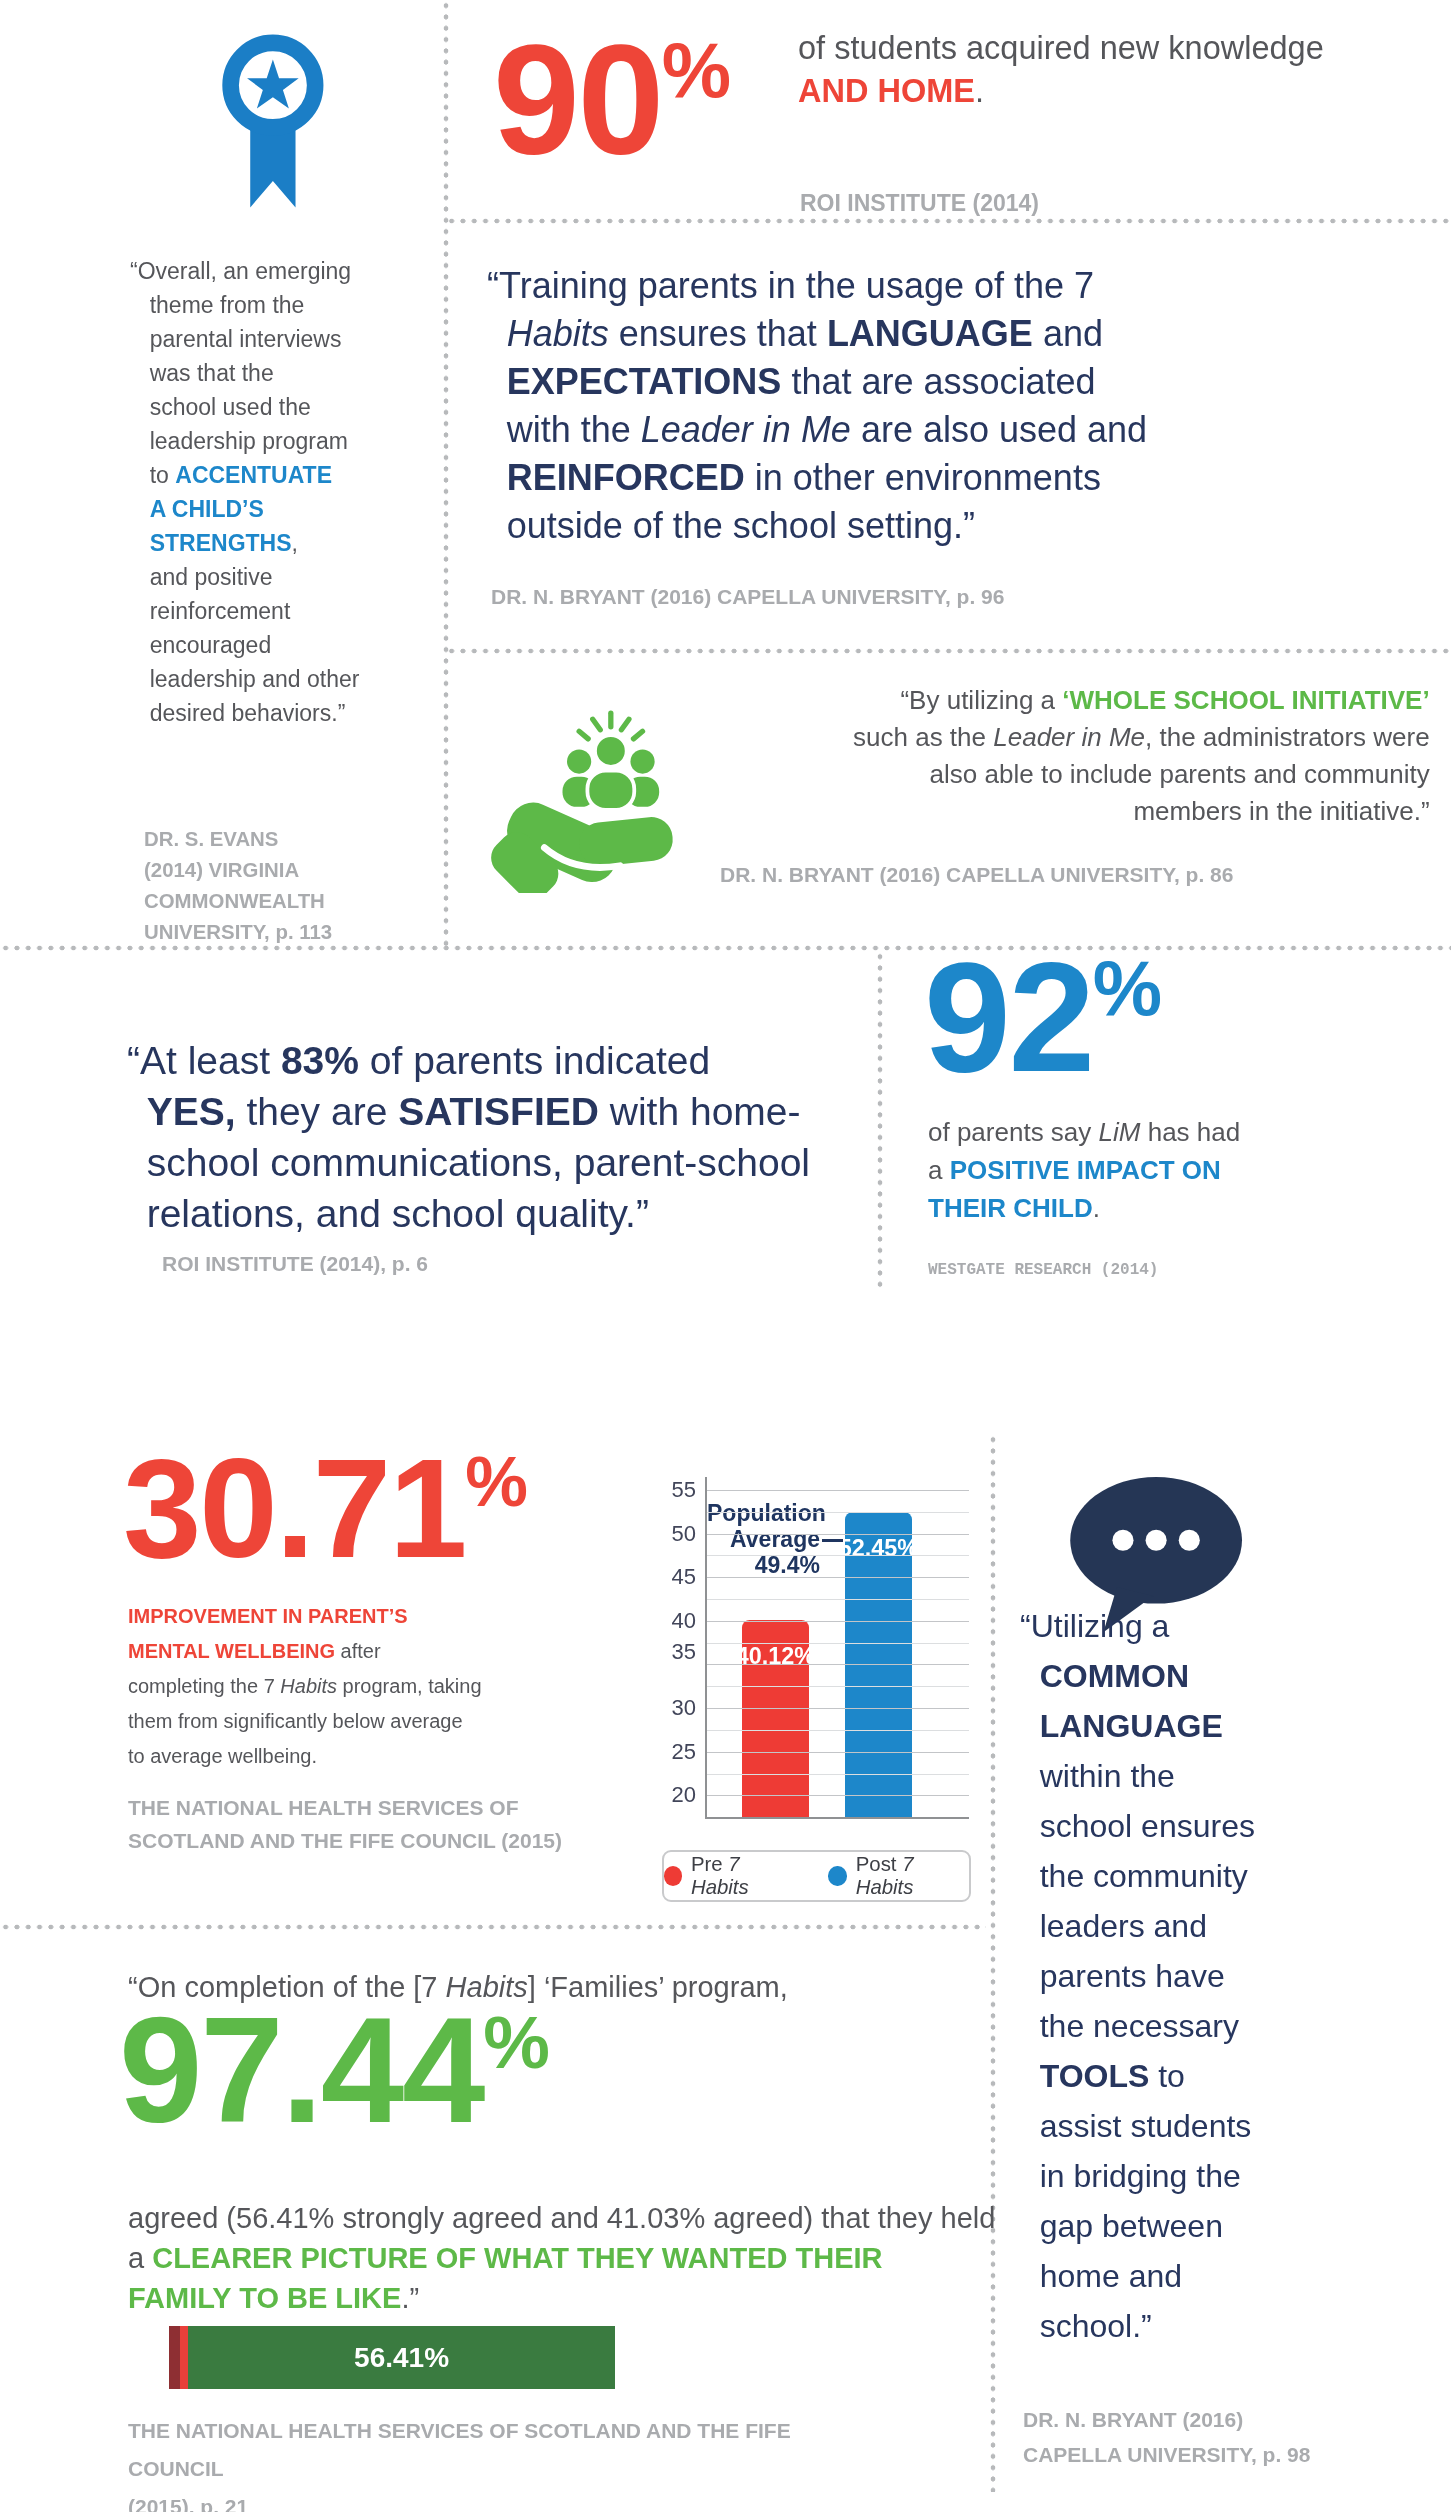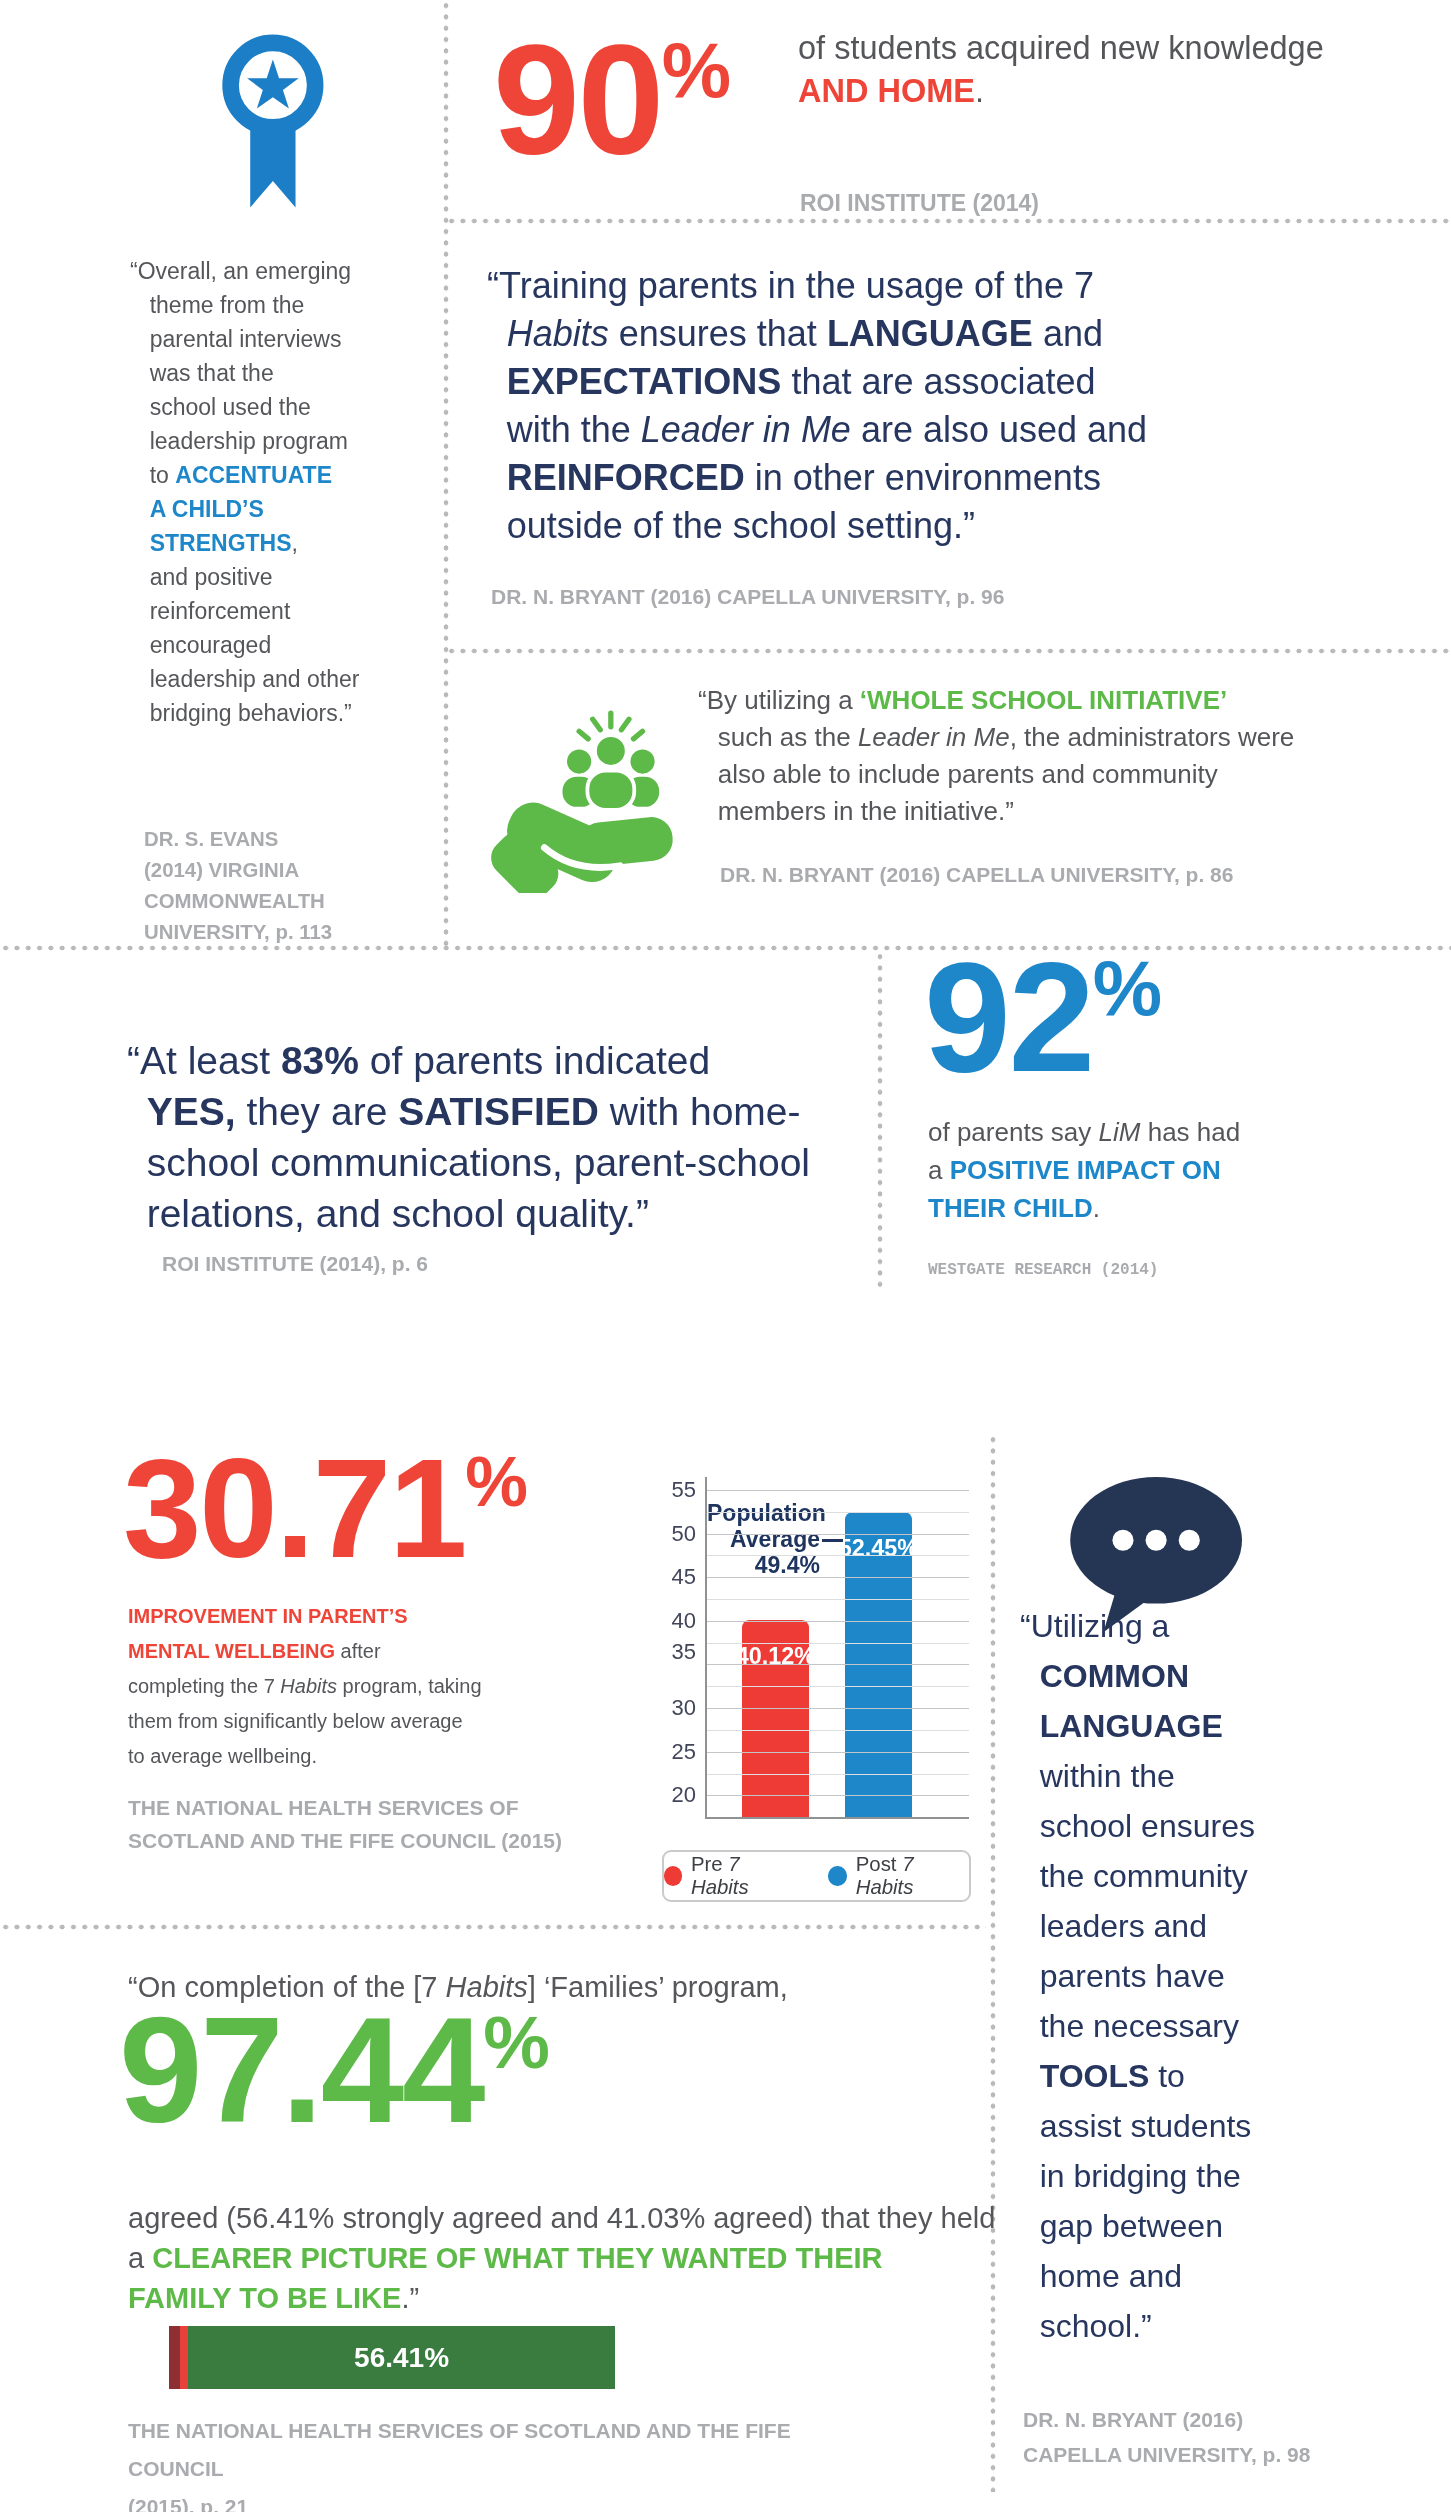--- a/index.html
+++ b/index.html
@@ -27,21 +27,21 @@
   .big{font-weight:bold;letter-spacing:-0.015em;line-height:1;position:absolute;}
   .big .pct{font-size:0.5em;vertical-align:0.72em;}
   
   #top-text{left:798px;top:27px;width:559px;font-size:32.5px;line-height:43px;}
   #top-src{left:800px;top:163px;font-size:23px;margin-top:27px;}
   #stat90{left:493px;top:21px;font-size:156px;}
   #q-evans{left:130px;top:254px;width:302px;font-size:23px;line-height:34px;}
   #evans-src{left:144px;top:824px;font-size:20.4px;line-height:31px;}
   #q-training{left:487px;top:262px;width:892px;font-size:36px;line-height:48px;}
   #training-src{left:491px;top:585px;font-size:21px;}
-  #q-green{left:698px;top:682px;width:688px;font-size:26px;line-height:37px;}
+  #q-green{left:722px;top:682px;width:688px;font-size:26px;line-height:37px;text-align:right;}
   #green-src{left:720px;top:863px;font-size:21px;}
   #q83{left:127px;top:1035px;width:801px;font-size:39px;line-height:51px;}
   #q83-src{left:162px;top:1252px;font-size:21px;}
   #stat92{left:924px;top:939px;font-size:156px;}
   #t92{left:928px;top:1113px;width:438px;font-size:26px;line-height:38px;}
   #westgate-src{left:928px;top:1261px;font-size:16px;font-family:Liberation Mono, monospace;}
   #stat3071{left:123px;top:1438px;font-size:141px;}
   #t3071{left:128px;top:1599px;width:514px;font-size:20px;line-height:35px;}
   #nhs-src{left:128px;top:1791px;font-size:21px;line-height:33px;}
   #q-common{left:1020px;top:1601px;width:348px;font-size:32px;line-height:50px;}
@@ -108,21 +108,21 @@
   <span class="ln">was that the</span>
   <span class="ln">school used the</span>
   <span class="ln">leadership program</span>
   <span class="ln"><span>to </span><span class="b blue">ACCENTUATE</span></span>
   <span class="ln b blue">A CHILD’S</span>
   <span class="ln"><span class="b blue">STRENGTHS</span><span>,</span></span>
   <span class="ln">and positive</span>
   <span class="ln">reinforcement</span>
   <span class="ln">encouraged</span>
   <span class="ln">leadership and other</span>
-  <span class="ln">bridging behaviors.”</span>
+  <span class="ln">desired behaviors.”</span>
 </div>
 <div class="abs attr" id="evans-src">
   <span class="ln">DR. S. EVANS</span>
   <span class="ln">(2014) VIRGINIA</span>
   <span class="ln">COMMONWEALTH</span>
   <span class="ln">UNIVERSITY, p. 113</span>
 </div>
 
 <div class="abs navy hq" id="q-training">
   <span class="ln">“Training parents in the usage of the 7</span>

